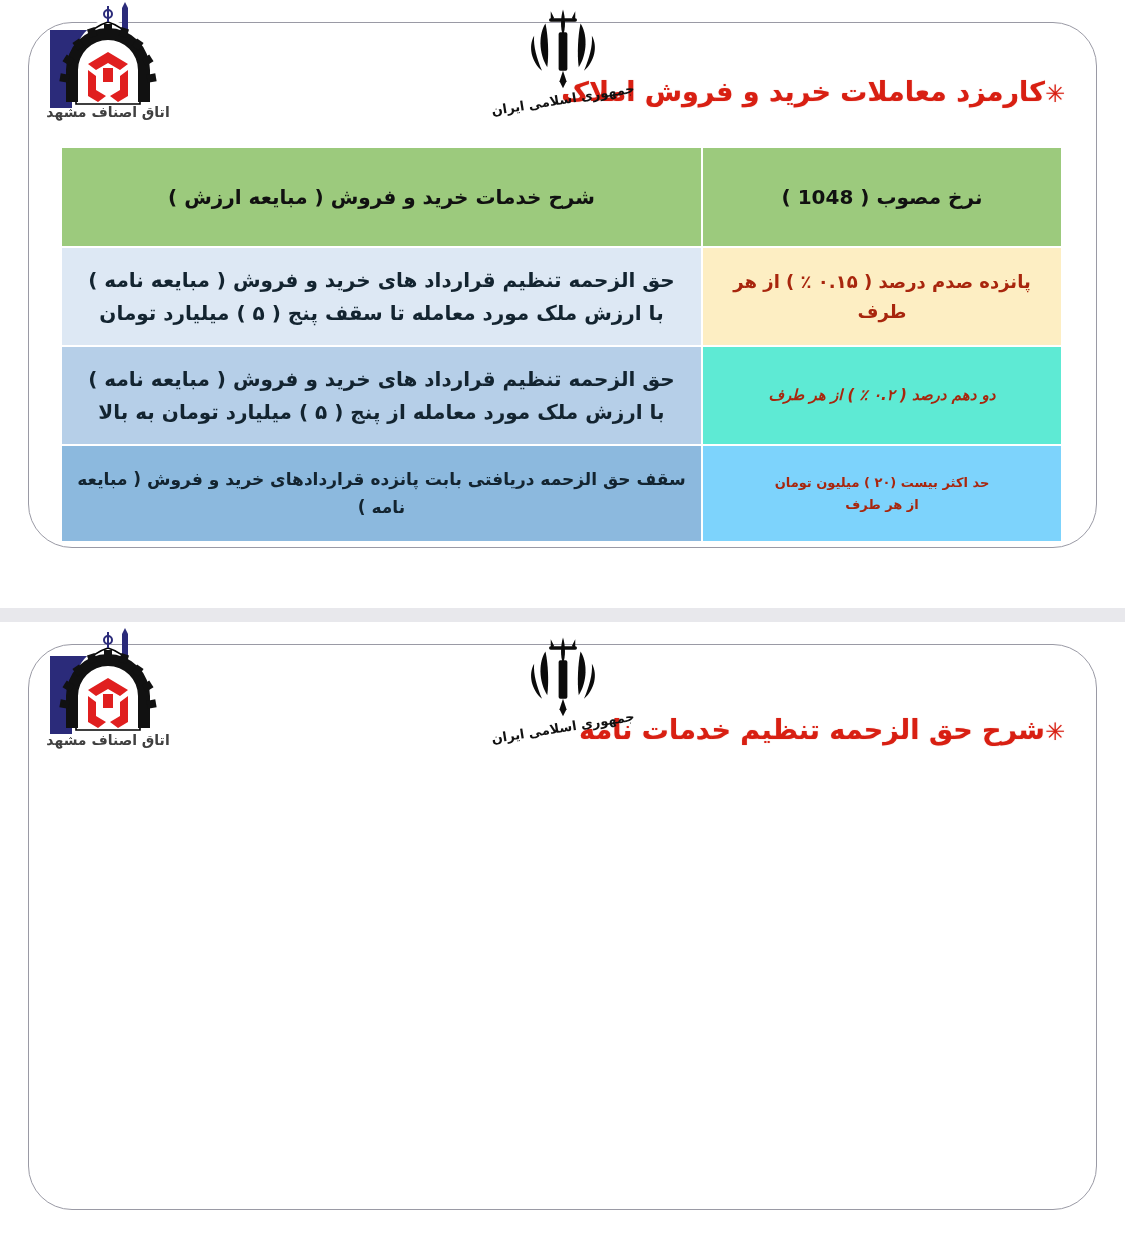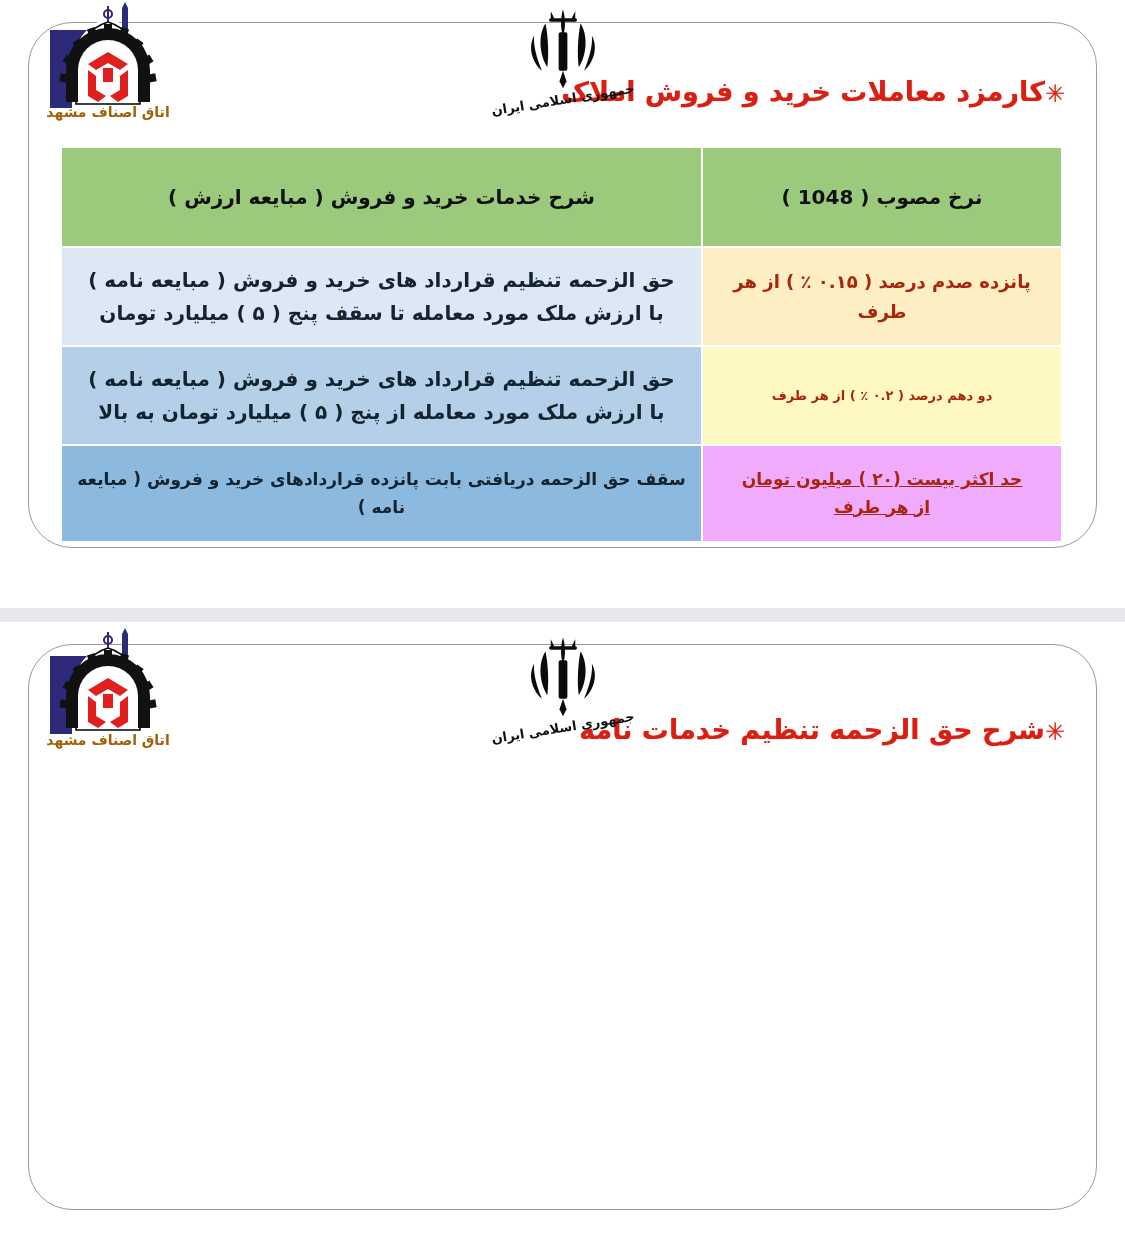--- a/index.html
+++ b/index.html
@@ -78,21 +78,21 @@
   }
   .card-2 .guild-logo { top: 6px; }
   .guild-caption {
     position: absolute;
     left: 44px;
     top: 104px;
     width: 128px;
     text-align: center;
     font-size: 14px;
     font-weight: bold;
-    color: #a16207;
+    color: #404040;
     white-space: nowrap;
     z-index: 7;
   }
   .card-2 .guild-caption { top: 110px; }
 
   
   .title {
     position: absolute;
     right: 60px;
     top: 76px;
@@ -132,22 +132,22 @@
 
   
   .desc { color: #132430; font-weight: bold; text-align: center; }
   .desc-1 { background: #dde8f4; font-size: 20px; }
   .desc-2 { background: #b6cfe8; font-size: 20px; }
   .desc-3 { background: #8cb9de; font-size: 17px; }
 
   
   .rate { color: #a8260d; font-weight: bold; }
   .rate-1 { background: #fdeec3; font-size: 18px; }
-  .rate-2 { background: #fef9c3; font-size: 13px; }
-  .rate-3 { background: #f0abfc; font-size: 17px; text-decoration: underline; }
+  .rate-2 { background: #5eead4; font-size: 15px; font-style: italic; }
+  .rate-3 { background: #7dd3fc; font-size: 13px; }
 
   .row-h1 { height: 99px; }
   .row-h2 { height: 99px; }
   .row-h3 { height: 97px; }
 </style>
 </head>
 <body>
 
 <div id="page">
 

